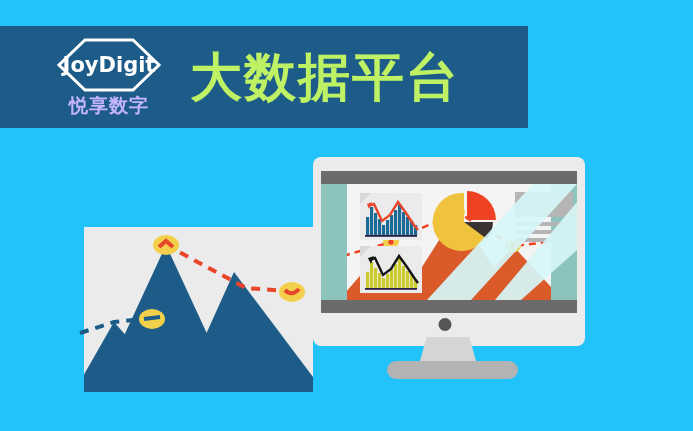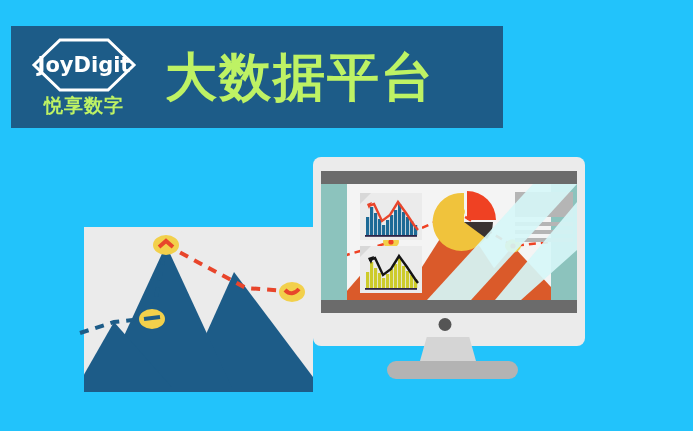--- a/index.html
+++ b/index.html
@@ -6,39 +6,39 @@
   body{
     width:693px;height:431px;
     background:#22c3fb;
     font-family:"Liberation Sans","DejaVu Sans",sans-serif;
     overflow:hidden;position:relative;
   }
   #stage{position:absolute;left:0;top:0;width:693px;height:431px;overflow:hidden;}
 
   
   .banner{
-    position:absolute;left:11px;top:26px;width:492px;height:102px;
+    position:absolute;left:0;top:26px;width:492px;height:102px;
     background:#1d5c88;
-    display:flex;align-items:center;
+    display:flex;align-items:center;padding-left:36px;
   }
   .logo-block{
     width:122px;margin-left:12px;
     display:flex;flex-direction:column;align-items:center;justify-content:center;
     position:relative;
   }
   .logo-hex{position:relative;width:110px;height:58px;display:flex;align-items:center;justify-content:center;}
   .logo-hex svg{position:absolute;left:50%;top:50%;transform:translate(-50%,-50%);}
   .logo-word{
     position:relative;z-index:2;
     color:#ffffff;font-weight:bold;font-size:21px;letter-spacing:0px;
     font-family:"DejaVu Sans",sans-serif;
     white-space:nowrap;
   }
   .logo-sub{
-    color:#bef264;font-weight:bold;font-size:19px;letter-spacing:1px;
+    color:#c4b5fd;font-weight:bold;font-size:19px;letter-spacing:1px;
     margin-top:-1px;white-space:nowrap;
   }
   .banner-title{
     color:#bef264;font-weight:bold;font-size:52px;letter-spacing:2px;
     margin-left:20px;line-height:1;white-space:nowrap;
     font-family:"DejaVu Sans",sans-serif;
   }
 
   
   .left-panel{

